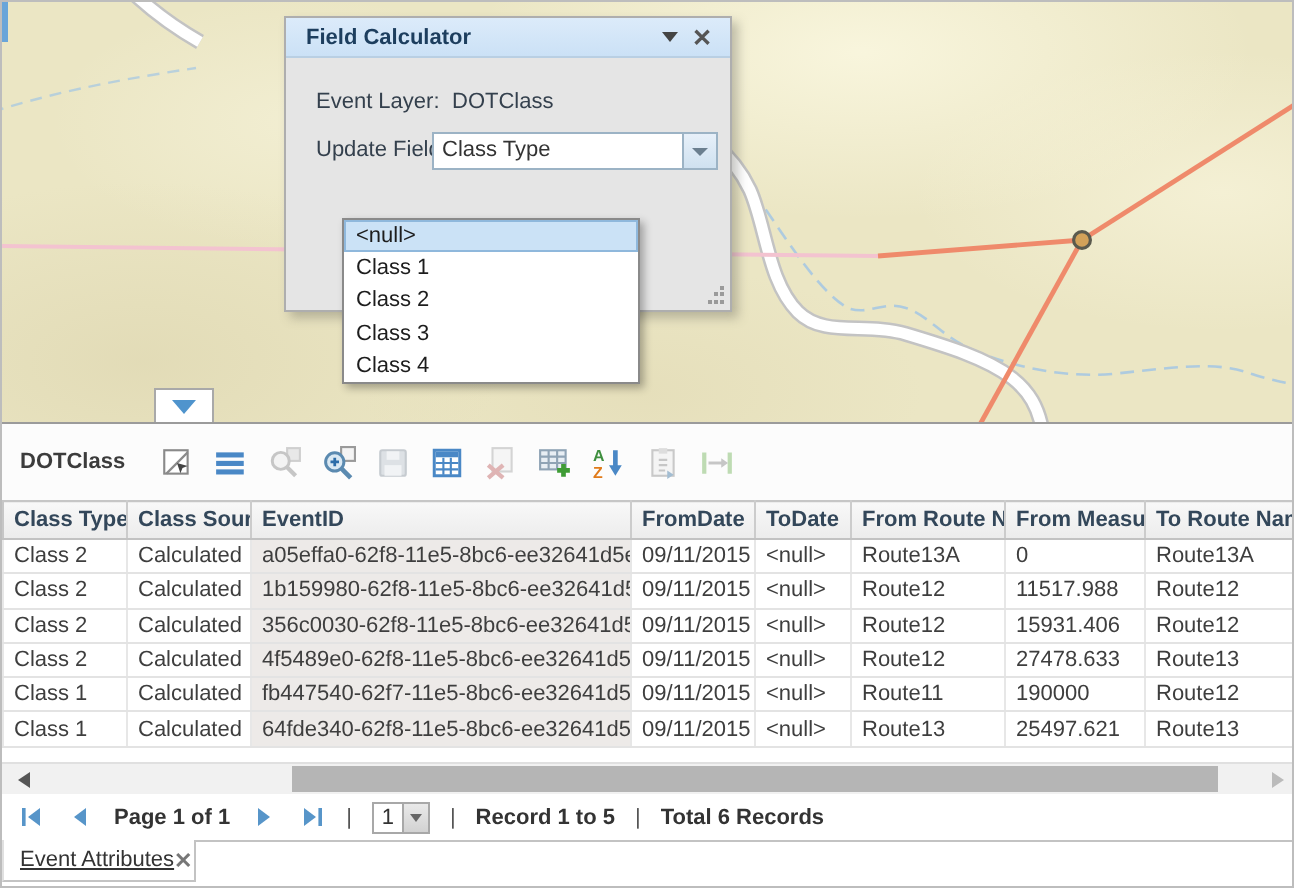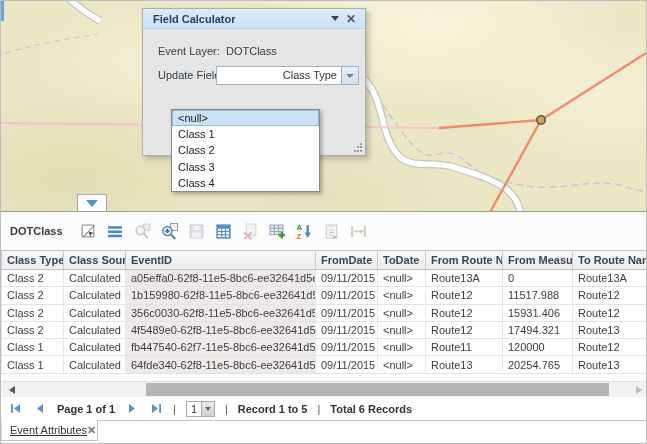--- a/index.html
+++ b/index.html
@@ -39,21 +39,21 @@
   }
   .dialog-titlebar {
     height: 20px; background: linear-gradient(#dcebfa, #cbe1f6);
     border-bottom: 1px solid #b9cfe3; display: flex; align-items: center; padding: 0 6px 0 10px;
   }
   .dialog-title { font-weight: bold; color: #1d3e5e; flex: 1; }
   .titlebar-btn { width: 16px; height: 14px; display: flex; align-items: center; justify-content: center; cursor: default; }
   .tri-down-dark { width: 0; height: 0; border-left: 4px solid transparent; border-right: 4px solid transparent; border-top: 5px solid #444; }
   .close-x { color: #555; font-weight: bold; font-size: 12px; line-height: 12px; }
 
-  .dialog-row { position: absolute; left: 0; width: 100%; height: 18px; text-align: right; }
+  .dialog-row { position: absolute; left: 0; width: 100%; height: 18px; }
   .dialog-label { position: absolute; left: 15px; top: 3px; color: #34404d; }
   .dialog-static-value { position: absolute; left: 83px; top: 3px; color: #34404d; }
   .row-eventlayer { top: 33px; }
   .row-updatefield { top: 57px; }
   .row-fieldvalue { top: 83px; }
 
   .combo {
     position: absolute; left: 73px; top: 0; width: 143px; height: 19px;
     background: #fff; border: 1px solid #9cb3c5; display: flex;
   }
@@ -348,41 +348,41 @@
             <td>15931.406</td>
             <td>Route12</td>
           </tr>
           <tr>
             <td>Class 2</td>
             <td>Calculated</td>
             <td class="col-eventid">4f5489e0-62f8-11e5-8bc6-ee32641d5ec9</td>
             <td>09/11/2015</td>
             <td>&lt;null&gt;</td>
             <td>Route12</td>
-            <td>17494.321</td>
+            <td>27478.633</td>
             <td>Route13</td>
           </tr>
           <tr>
             <td>Class 1</td>
             <td>Calculated</td>
             <td class="col-eventid">fb447540-62f7-11e5-8bc6-ee32641d5ec9</td>
             <td>09/11/2015</td>
             <td>&lt;null&gt;</td>
             <td>Route11</td>
-            <td>120000</td>
+            <td>190000</td>
             <td>Route12</td>
           </tr>
           <tr>
             <td>Class 1</td>
             <td>Calculated</td>
             <td class="col-eventid">64fde340-62f8-11e5-8bc6-ee32641d5ec9</td>
             <td>09/11/2015</td>
             <td>&lt;null&gt;</td>
             <td>Route13</td>
-            <td>20254.765</td>
+            <td>25497.621</td>
             <td>Route13</td>
           </tr>
         </tbody>
     </table>
 
     <div class="hscroll">
       <span class="hscroll-left-arrow"></span>
       <span class="hscroll-right-arrow"></span>
       <span class="hscroll-thumb"></span>
     </div>

